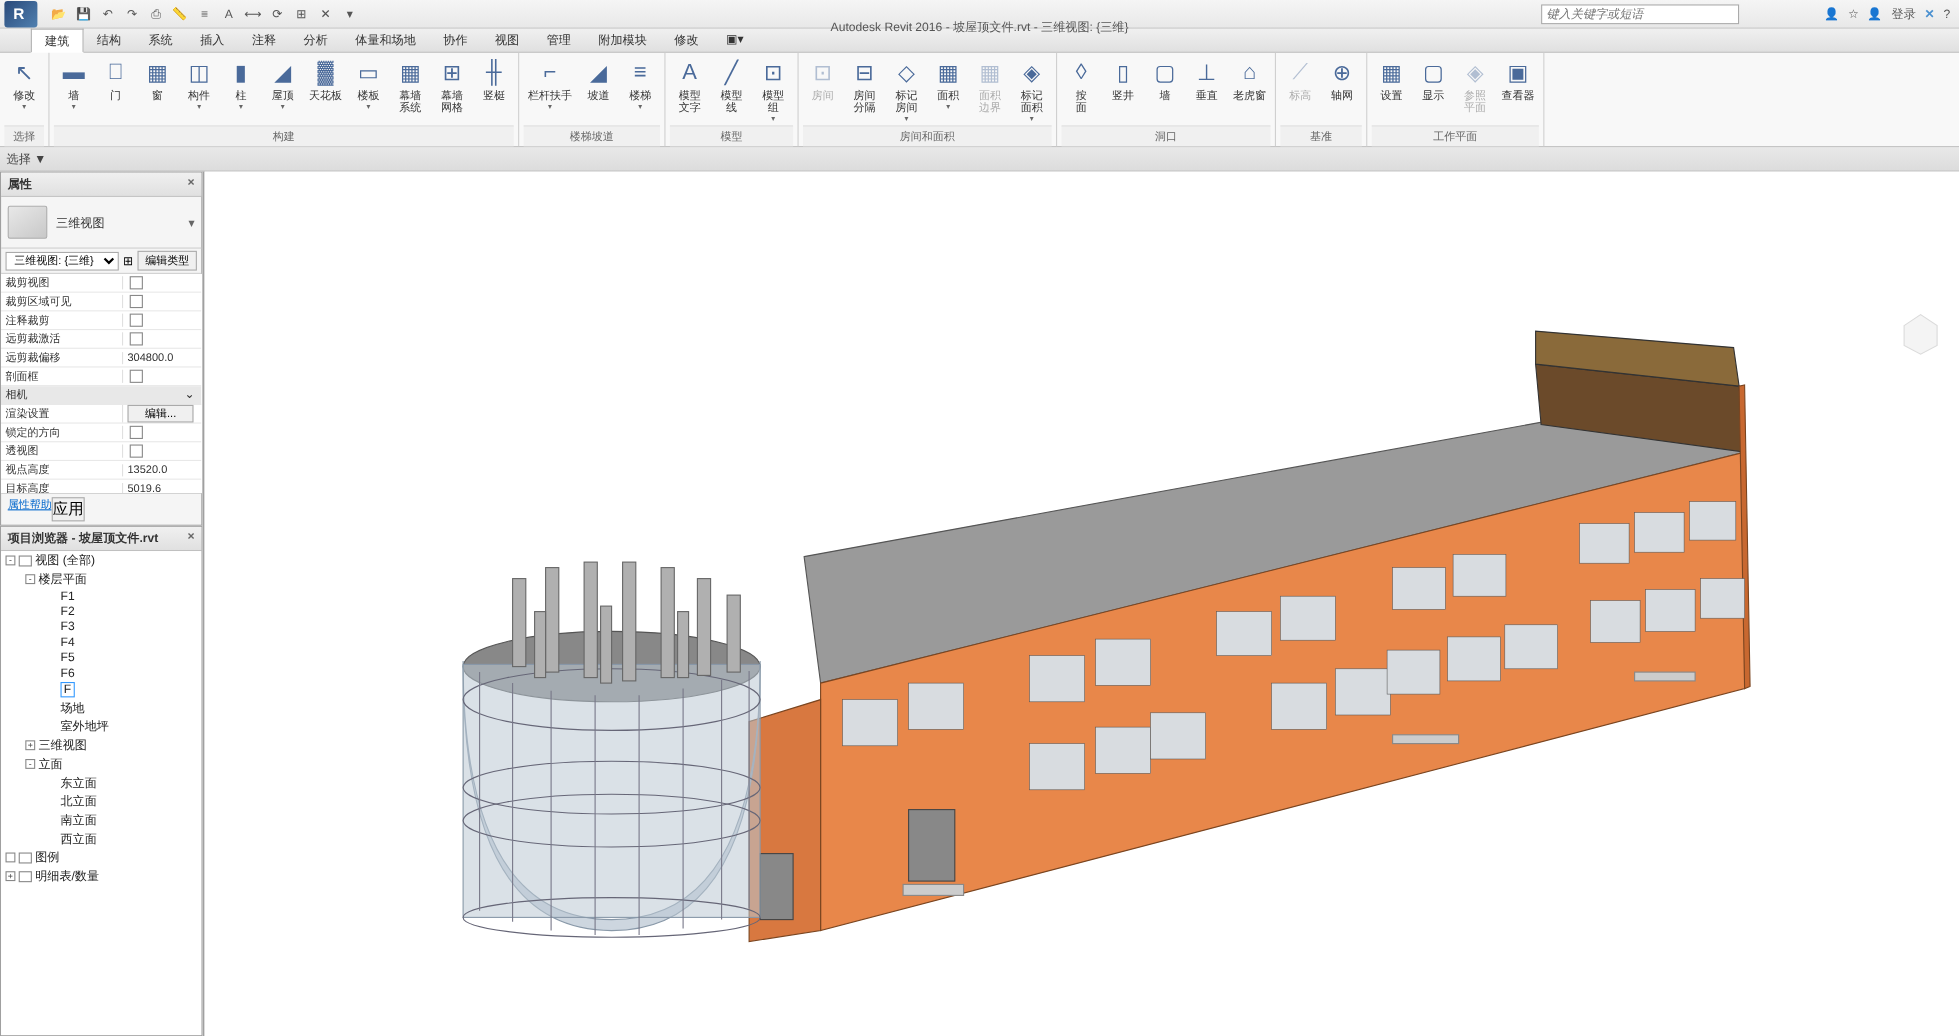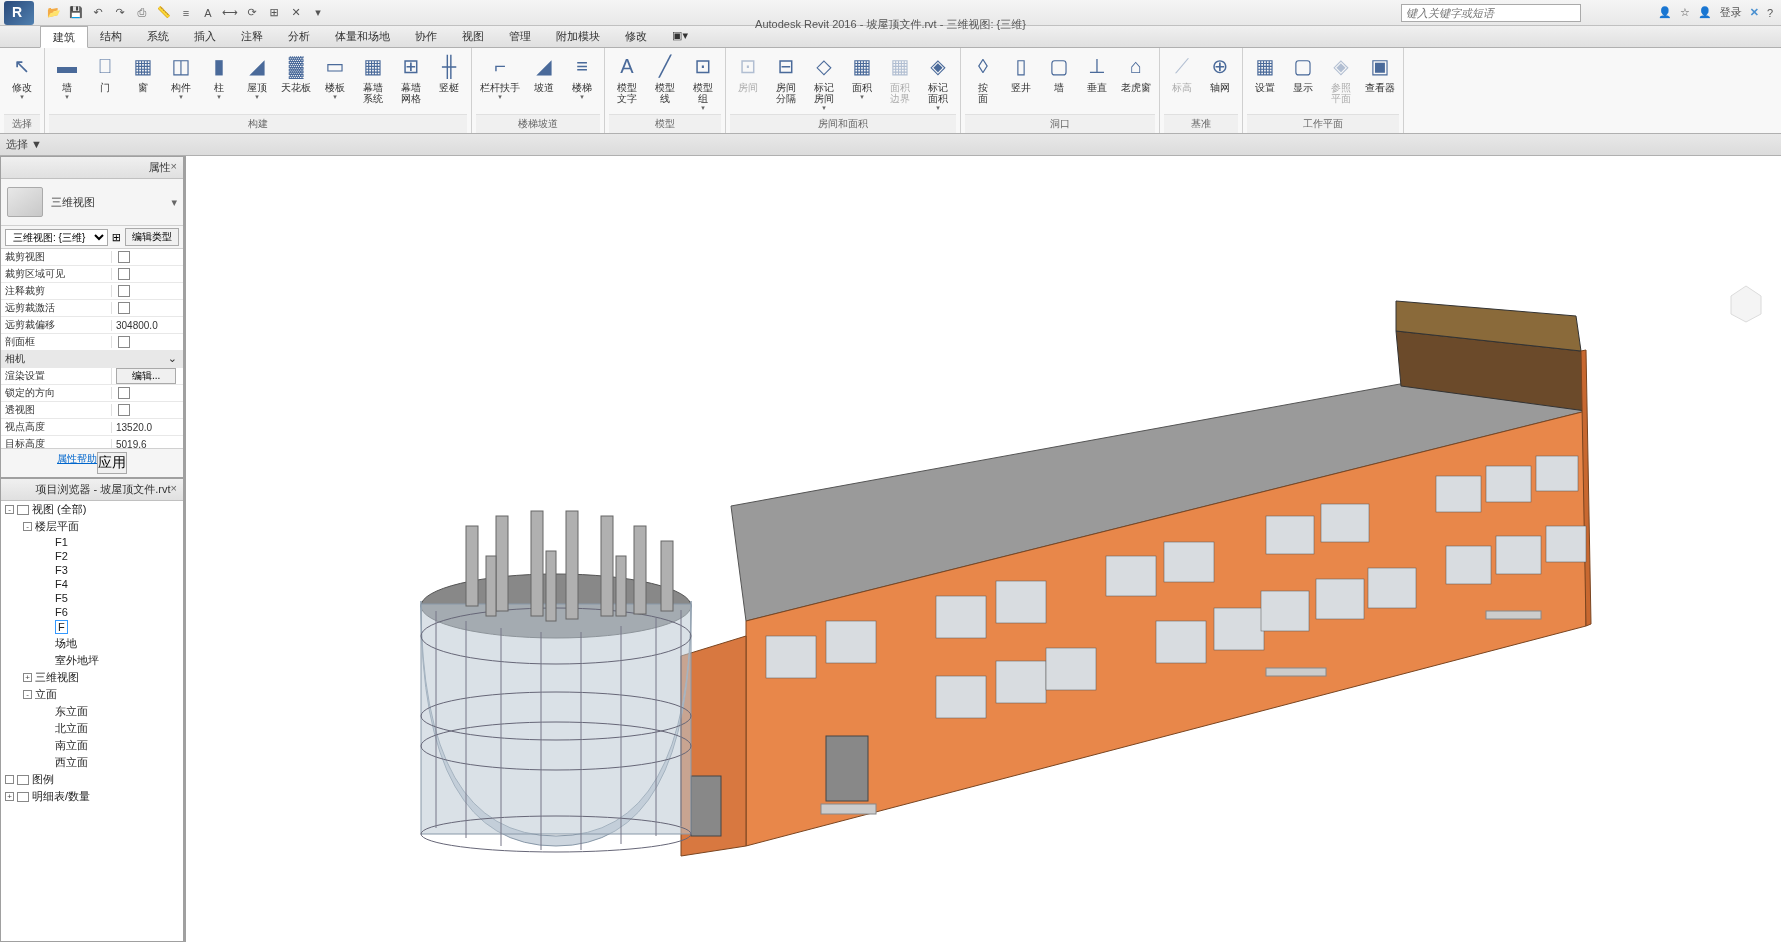--- a/index.html
+++ b/index.html
@@ -10,21 +10,21 @@
 .revit-logo { width: 30px; height: 24px; margin: 0 4px; background: linear-gradient(135deg,#2a4a7a,#5080b0); border-radius: 3px; position: relative; }
 .revit-logo::after { content: "R"; color: #fff; font-weight: bold; font-size: 14px; position: absolute; left: 8px; top: 3px; }
 .qat { display: flex; gap: 2px; margin-left: 6px; }
 .qat-btn { width: 20px; height: 20px; display: flex; align-items: center; justify-content: center; color: #555; cursor: pointer; }
 .title-text { position: absolute; left: 50%; transform: translateX(-50%); color: #555; margin-top: 24px; }
 .search-box { position: absolute; right: 200px; width: 180px; height: 18px; border: 1px solid #aaa; background: #fff; padding: 0 4px; color: #999; font-style: italic; }
 .title-right { position: absolute; right: 8px; display: flex; gap: 8px; color: #555; align-items: center; }
 .title-right span { cursor: pointer; }
 
 
-.tabstrip { height: 22px; background: linear-gradient(#f0f0f0,#e0e0e0); display: flex; border-bottom: 1px solid #b0b0b0; padding-left: 40px; }
+.tabstrip { height: 22px; background: linear-gradient(#f0f0f0,#e0e0e0); display: flex; border-bottom: 1px solid #b0b0b0; padding-left: 28px; }
 .tab { padding: 3px 12px; color: #333; cursor: pointer; border-right: 1px solid transparent; }
 .tab.active { background: #fff; border: 1px solid #b0b0b0; border-bottom: 1px solid #fff; margin-bottom: -1px; }
 
 
 .ribbon { height: 86px; background: #f8f8f8; border-bottom: 1px solid #b0b0b0; display: flex; }
 .panel { border-right: 1px solid #d0d0d0; padding: 2px 4px 0; display: flex; flex-direction: column; }
 .panel-content { flex: 1; display: flex; align-items: flex-start; gap: 2px; }
 .panel-title { text-align: center; color: #666; font-size: 10px; padding: 2px 0; background: #f0f0f0; border-top: 1px solid #e0e0e0; }
 .rbtn { display: flex; flex-direction: column; align-items: center; padding: 2px 4px; cursor: pointer; min-width: 32px; }
 .rbtn-icon { width: 28px; height: 28px; display: flex; align-items: center; justify-content: center; color: #4a6a9a; font-size: 20px; }
@@ -35,36 +35,36 @@
 
 .subbar { height: 22px; background: linear-gradient(#e8e8e8,#dcdcdc); border-bottom: 1px solid #b0b0b0; display: flex; align-items: center; padding-left: 6px; gap: 6px; color: #444; }
 
 
 .main { display: flex; height: calc(942px - 26px - 22px - 86px - 22px); }
 .left-col { width: 186px; display: flex; flex-direction: column; border-right: 2px solid #a0a0a0; }
 .canvas { flex: 1; background: #fff; position: relative; overflow: hidden; }
 
 
 .panelbox { border: 1px solid #a0a0a0; background: #f5f5f5; display: flex; flex-direction: column; }
-.panelbox-title { background: linear-gradient(#f0f0f0,#e0e0e0); padding: 3px 6px; border-bottom: 1px solid #c0c0c0; display: flex; justify-content: flex-end; color: #333; font-weight: normal; }
+.panelbox-title { background: linear-gradient(#f0f0f0,#e0e0e0); padding: 3px 6px; border-bottom: 1px solid #c0c0c0; display: flex; justify-content: space-between; color: #333; font-weight: bold; }
 .panelbox-close { cursor: pointer; color: #666; }
 .type-selector { display: flex; align-items: center; padding: 8px 6px; border-bottom: 1px solid #d0d0d0; gap: 8px; }
 .type-icon { width: 36px; height: 30px; background: linear-gradient(145deg,#e8e8e8,#c8c8c8); border: 1px solid #aaa; border-radius: 2px; }
 .type-label { flex: 1; color: #333; }
 .type-dd { color: #666; cursor: pointer; }
 .prop-header { display: flex; padding: 2px 4px; border-bottom: 1px solid #d0d0d0; gap: 4px; align-items: center; }
 .prop-combo { flex: 1; border: 1px solid #aaa; background: #fff; padding: 1px 3px; font-size: 10px; }
 .prop-editbtn { padding: 1px 6px; border: 1px solid #aaa; background: #f0f0f0; cursor: pointer; font-size: 10px; }
 .prop-grid { flex: 1; overflow-y: auto; background: #fff; }
 .prop-row { display: flex; border-bottom: 1px solid #e8e8e8; height: 17px; align-items: center; gap: 24px; }
 .prop-row.section { background: #e8e8e8; font-weight: normal; }
 .prop-name { width: 86px; padding-left: 4px; color: #333; font-size: 10px; overflow: hidden; white-space: nowrap; }
 .prop-val { flex: 1; padding-left: 4px; color: #333; font-size: 10px; border-left: 1px solid #e0e0e0; }
 .prop-check { width: 12px; height: 12px; border: 1px solid #888; background: #fff; margin-left: 2px; }
-.prop-footer { display: flex; justify-content: center; padding: 3px 6px; border-top: 1px solid #d0d0d0; }
+.prop-footer { display: flex; justify-content: flex-start; padding: 3px 6px; border-top: 1px solid #d0d0d0; }
 .prop-help { color: #0066cc; text-decoration: underline; cursor: pointer; font-size: 10px; }
 .prop-apply { padding: 1px 0; border: 1px solid #aaa; background: #f0f0f0; cursor: pointer; font-size: 14px; }
 
 
 .browser { flex: 1; overflow-y: auto; background: #fff; }
 .tree-item { padding: 1px 0 1px 4px; cursor: pointer; display: flex; align-items: center; gap: 3px; font-size: 11px; color: #222; }
 .tree-toggle { width: 9px; height: 9px; border: 1px solid #888; font-size: 8px; line-height: 7px; text-align: center; color: #444; }
 .tree-indent-1 { padding-left: 22px; }
 .tree-indent-2 { padding-left: 40px; }
 .tree-icon { width: 12px; height: 10px; background: #fff; border: 1px solid #888; }

